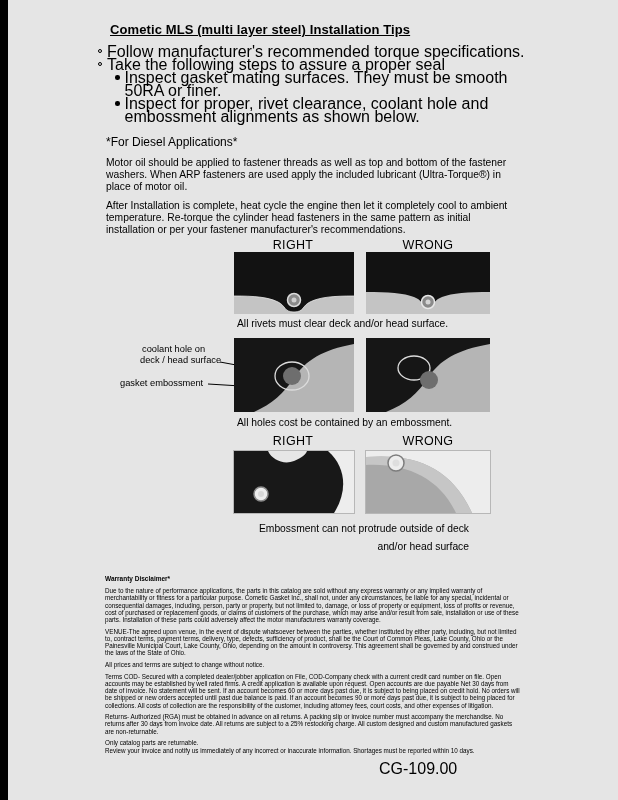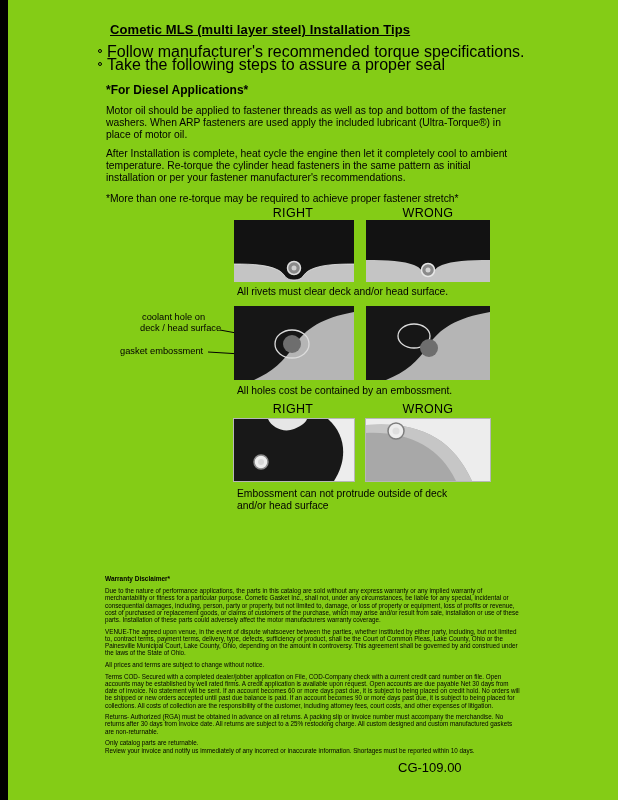--- a/index.html
+++ b/index.html
@@ -2,52 +2,52 @@
 <html><head>
 <meta charset="utf-8">
 <style>
   * { margin:0; padding:0; box-sizing:border-box; }
   html,body { background:#fff; }
   body {
     width:618px; height:800px;
     font-family:"Liberation Sans", sans-serif;
     color:#000;
   }
-  .page { position:relative; width:618px; height:800px; background:#84cc16; overflow:hidden; }
+  .page { position:relative; width:618px; height:800px; background:#e5e5e5; overflow:hidden; }
   .left-bar { position:absolute; left:0; top:0; width:8px; height:800px; background:#000; }
   .content { position:absolute; left:98px; top:0; width:430px; }
 
   .title { font-size:13px; font-weight:bold; text-decoration:underline; margin:22px 0 0 12px; letter-spacing:.1px; }
 
   .tips { list-style:none; margin-top:8px; }
   .tips > li, .subtips > li { display:flex; align-items:flex-start; font-size:16px; line-height:13px; }
   .ring { flex:0 0 auto; width:4px; height:4px; border:1px solid #000; border-radius:50%; margin:4px 5px 0 0; }
   .dot  { flex:0 0 auto; width:4.5px; height:4.5px; background:#000; border-radius:50%; margin:4px 5px 0 0; }
   .subtips { list-style:none; margin-left:17px; }
 
-  .heading2 { font-size:12px; font-weight:bold; margin:12px 0 0 8px; }
+  .heading2 { font-size:12px; font-weight:normal; margin:12px 0 0 8px; }
   .para { font-size:10.3px; line-height:11.8px; margin:8px 0 0 8px; width:416px; }
   .note { font-size:10.3px; margin:9px 0 0 8px; }
 
   .diagram-section { position:relative; height:340px; }
   .dg-label { position:absolute; font-size:12.5px; text-align:center; letter-spacing:.3px; }
   .dg-img { position:absolute; }
   .dg-img svg { display:block; }
   .dg-img.bordered svg { outline:1px solid #b7b7b7; }
   .dg-caption { position:absolute; font-size:10.3px; white-space:nowrap; }
-  .dg-caption.wrap { white-space:normal; width:232px; line-height:12px; }
+  .dg-caption.wrap { white-space:normal; width:232px; line-height:18px;text-align:right; }
   .anno { position:absolute; font-size:9.3px; line-height:10.5px; white-space:nowrap; }
   .anno-svg { position:absolute; left:0; top:0; width:430px; height:340px; pointer-events:none; }
 
   .disclaimer { position:absolute; left:105px; top:575px; width:415px; font-size:6.3px; line-height:7.2px; }
   .disclaimer .dheading { font-size:6.5px; font-weight:bold; margin-bottom:5px; }
   .disclaimer p { margin-bottom:4.5px; }
   .disclaimer p.tight { margin-bottom:0; }
 
-  .footer-code { position:absolute; left:398px; top:760px; font-size:13px; }
+  .footer-code { position:absolute; left:379px; top:760px; font-size:16px; }
 </style>
 </head>
 <body>
 
 <div class="page">
   <div class="left-bar"></div>
 
   <div class="content">
 
     <h1 class="title">Cometic MLS (multi layer steel) Installation Tips</h1>
@@ -55,25 +55,34 @@
     <ul class="tips">
       <li>
         <span class="ring"></span>
         <span>Follow manufacturer's recommended torque specifications.</span>
       </li>
       <li>
         <span class="ring"></span>
         <span>Take the following steps to assure a proper seal</span>
       </li>
     </ul>
+    <ul class="subtips">
+      <li>
+        <span class="dot"></span>
+        <span>Inspect gasket mating surfaces.  They must be smooth 50RA or finer.</span>
+      </li>
+      <li>
+        <span class="dot"></span>
+        <span>Inspect for proper, rivet clearance, coolant hole and embossment alignments as shown below.</span>
+      </li>
+    </ul>
 
     <h2 class="heading2">*For Diesel Applications*</h2>
     <p class="para">Motor oil should be applied to fastener threads as well as top and bottom of the fastener washers. When ARP fasteners are used apply the included lubricant (Ultra-Torque®) in place of motor oil.</p>
     <p class="para">After Installation is complete, heat cycle the engine then let it completely cool to ambient temperature. Re-torque the cylinder head fasteners in the same pattern as initial installation or per your fastener manufacturer's recommendations.</p>
-    <p class="note">*More than one re-torque may be required to achieve proper fastener stretch*</p>
 
     <div class="diagram-section">
 
       <div class="dg-label" style="left:136px; top:2px; width:118px;">RIGHT</div>
       <div class="dg-label" style="left:268px; top:2px; width:124px;">WRONG</div>
 
       <div class="dg-img" style="left:136px; top:16px;">
         <svg width="120" height="62" viewBox="0 0 120 62">
           <rect width="120" height="62" fill="#121212"></rect>
           <path d="M0,44 C20,44 34,45 44,50 C52,54 50,60 60,60 C70,60 68,54 76,50 C86,45 100,44 120,44 L120,62 L0,62 Z" fill="#c4c4c4"></path>

